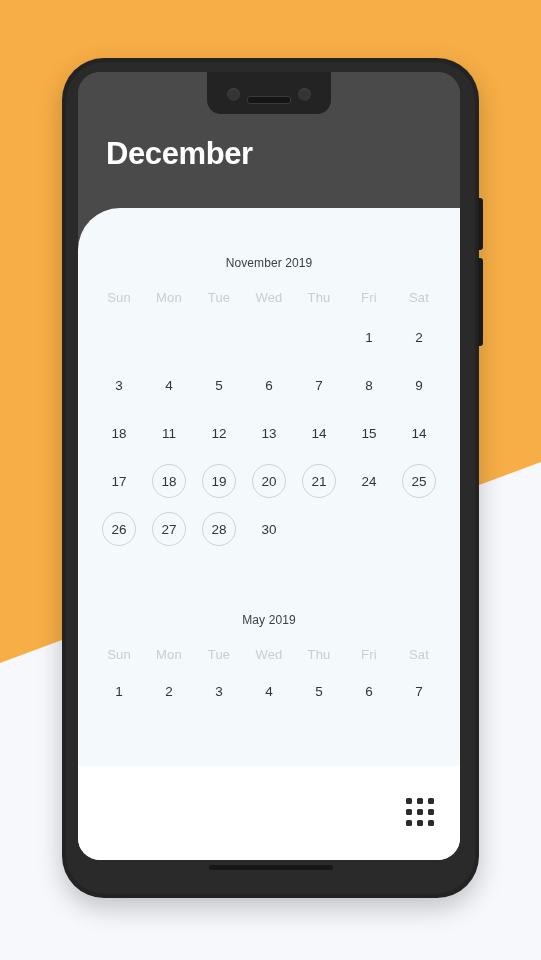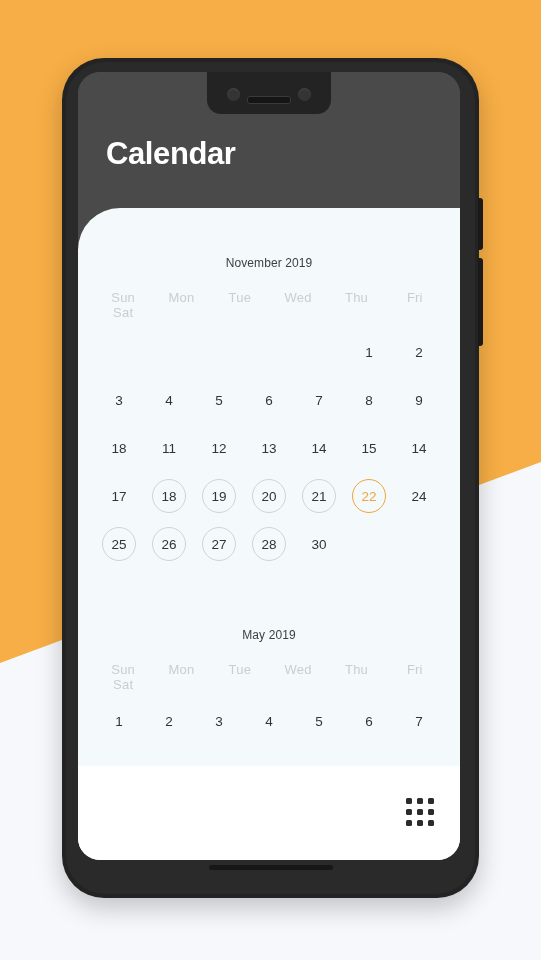--- a/index.html
+++ b/index.html
@@ -150,21 +150,21 @@
     text-align: center;
     font-size: 12px;
     color: #3c4043;
     letter-spacing: 0.1px;
   }
   .month-nov { margin-top: 48px; }
   .month-dec { margin-top: 60px; }
 
   .weekdays {
     display: grid;
-    grid-template-columns: repeat(6, 1fr);
+    grid-template-columns: repeat(7, 1fr);
     margin-top: 20px;
   }
   .weekday {
     text-align: center;
     font-size: 13px;
     color: #c9ced2;
     letter-spacing: 0.2px;
   }
 
   .days-grid {
@@ -249,21 +249,21 @@
     <div class="phone-inner-edge"></div>
     <div class="bottom-speaker"></div>
   </div>
 
   <div class="btn-power"></div>
   <div class="btn-volume"></div>
 
   <div class="screen">
 
     <div class="app-header">
-      <div class="app-title">Calendar</div>
+      <div class="app-title">December</div>
     </div>
 
     <div class="notch">
       <div class="notch-cam left"></div>
       <div class="notch-cam right"></div>
       <div class="notch-speaker"></div>
     </div>
 
     <div class="card">
       <div id="months-host">
@@ -351,23 +351,20 @@
               <div class="day-cell">
                 <div class="day ringed">19</div>
               </div>
               <div class="day-cell">
                 <div class="day ringed">20</div>
               </div>
               <div class="day-cell">
                 <div class="day ringed">21</div>
               </div>
               <div class="day-cell">
-                <div class="day today">22</div>
-              </div>
-              <div class="day-cell">
                 <div class="day">24</div>
               </div>
               <div class="day-cell">
                 <div class="day ringed">25</div>
               </div>
               <div class="day-cell">
                 <div class="day ringed">26</div>
               </div>
               <div class="day-cell">
                 <div class="day ringed">27</div>

